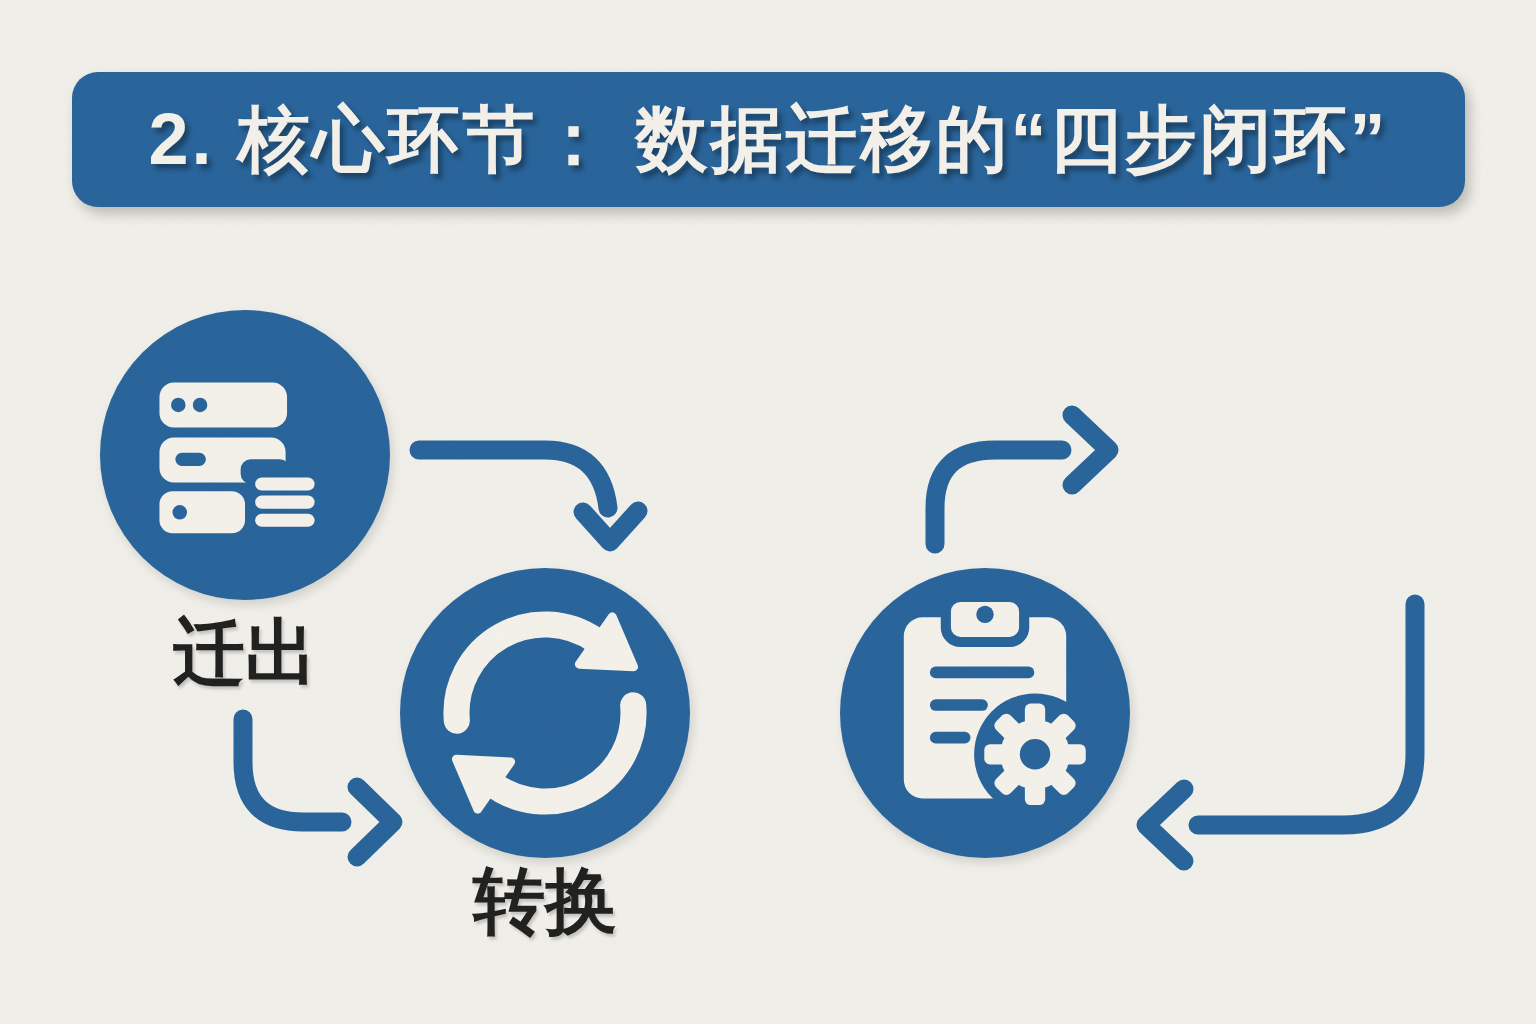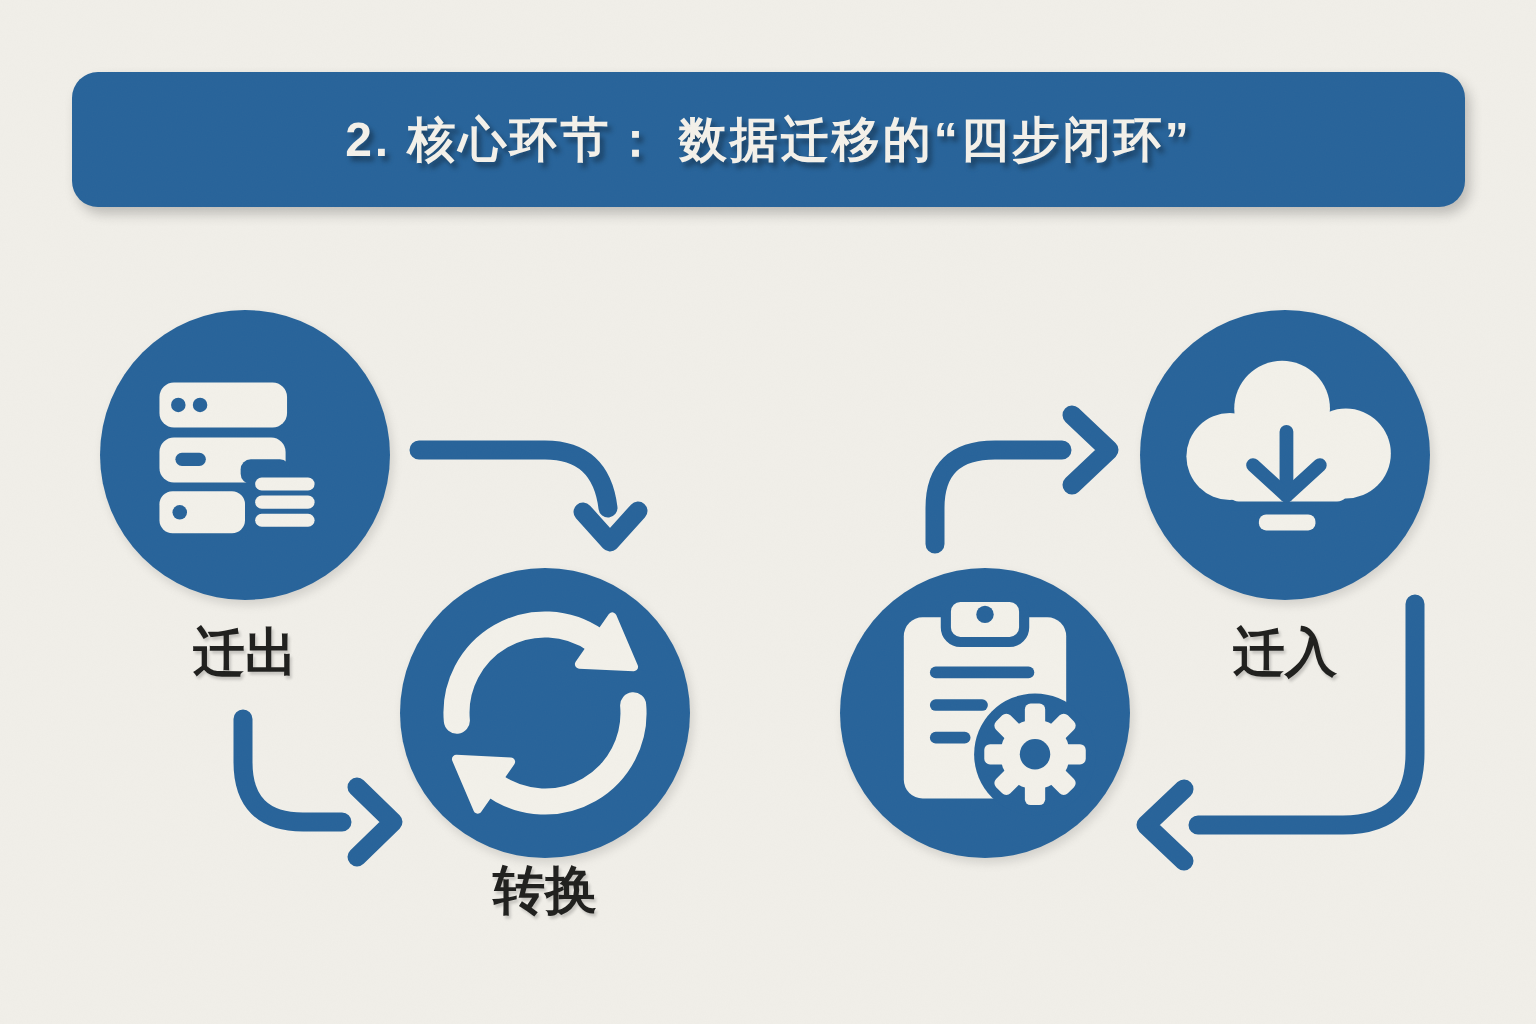--- a/index.html
+++ b/index.html
@@ -12,35 +12,35 @@
   
   .title-bar{
     position:absolute;left:72px;top:72px;width:1393px;height:135px;
     background:var(--accent,#27639a);
     border-radius:26px;
     box-shadow:5px 7px 12px rgba(40,40,40,.25);
     display:flex;align-items:center;justify-content:center;
   }
   .title-bar h1{
     margin:0;color:var(--title-text,#f4f1ea);
-    font-size:48px;font-weight:800;letter-spacing:3px;white-space:nowrap;
+    font-size:72px;font-weight:800;letter-spacing:3px;white-space:nowrap;
     text-shadow:4px 5px 5px rgba(0,0,0,.35);
   }
   
   .step{position:absolute;width:290px;}
   .step-icon{display:block;width:290px;height:290px;
     filter:drop-shadow(3px 5px 5px rgba(0,0,0,.12));}
   .step-label{
     position:absolute;left:-30px;width:350px;text-align:center;
-    font-size:52px;font-weight:900;color:var(--label-text,#1f1f1d);
+    font-size:72px;font-weight:900;color:var(--label-text,#1f1f1d);
     letter-spacing:0px;line-height:80px;
     text-shadow:2px 3px 3px rgba(0,0,0,.18);
   }
   .row-top .step-label{top:302px;}
-  .row-bottom .step-label{top:282px;}
+  .row-bottom .step-label{top:293px;}
   .step-export{left:100px;top:310px;}
   .step-transform{left:400px;top:568px;}
   .step-verify{left:840px;top:568px;}
   .step-import{left:1140px;top:310px;}
   
   .blue{fill:var(--accent,#27639a);}
   .white{fill:var(--icon-white,#f3f1ea);}
   .wstroke{stroke:var(--icon-white,#f3f1ea);fill:none;stroke-linecap:round;}
   .arrows{position:absolute;left:0;top:0;width:1536px;height:1024px;pointer-events:none;}
   .flow{stroke:var(--accent,#27639a);stroke-width:19;fill:none;
@@ -105,36 +105,20 @@
           <rect class="white" x="-7" y="-35" width="14" height="18" rx="4" transform="rotate(225)"></rect>
           <rect class="white" x="-7" y="-35" width="14" height="18" rx="4" transform="rotate(270)"></rect>
           <rect class="white" x="-7" y="-35" width="14" height="18" rx="4" transform="rotate(315)"></rect>
           <circle class="white" cx="0" cy="0" r="24"></circle>
           <circle class="blue" cx="0" cy="0" r="10.5"></circle>
         </g>
       </g>
     </svg>
   </div>
 
-  <div class="step step-import row-top">
-    <svg class="step-icon" viewBox="0 0 200 200">
-      <circle class="blue" cx="100" cy="100" r="100"></circle>
-      <circle class="white" cx="62" cy="101" r="30"></circle>
-      <circle class="white" cx="98" cy="68" r="33"></circle>
-      <circle class="white" cx="142" cy="99" r="31"></circle>
-      <rect class="white" x="60" y="97" width="84" height="35" rx="8"></rect>
-      <g stroke="var(--accent,#27639a)" stroke-width="9.5" stroke-linecap="round" fill="none">
-        <path d="M 101 84 L 101 121"></path>
-        <path d="M 78 107 L 101 128"></path>
-        <path d="M 124 107 L 101 128"></path>
-      </g>
-      <rect class="white" x="82" y="141" width="39" height="11" rx="5"></rect>
-    </svg>
-    <div class="step-label">迁入</div>
-  </div>
 
   <svg class="arrows" viewBox="0 0 1536 1024">
     <g>
       <path class="flow" d="M 419 450 L 545 450 Q 601 450 608 508"></path>
       <path class="flow" d="M 583 512 L 610 542 L 638 511"></path>
     </g>
     <g>
       <path class="flow" d="M 243 719 L 243 762 Q 243 822 303 822 L 342 822"></path>
       <path class="flow" d="M 357 787 L 393 822 L 357 857"></path>
     </g>

